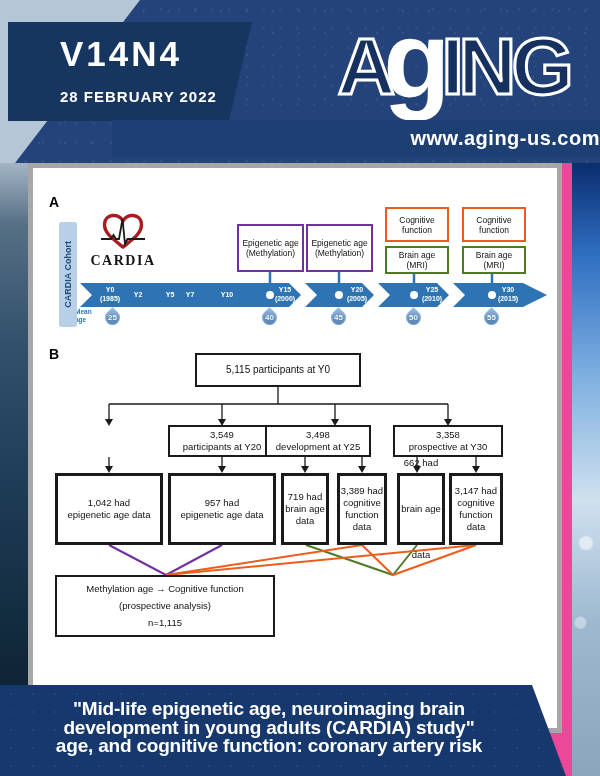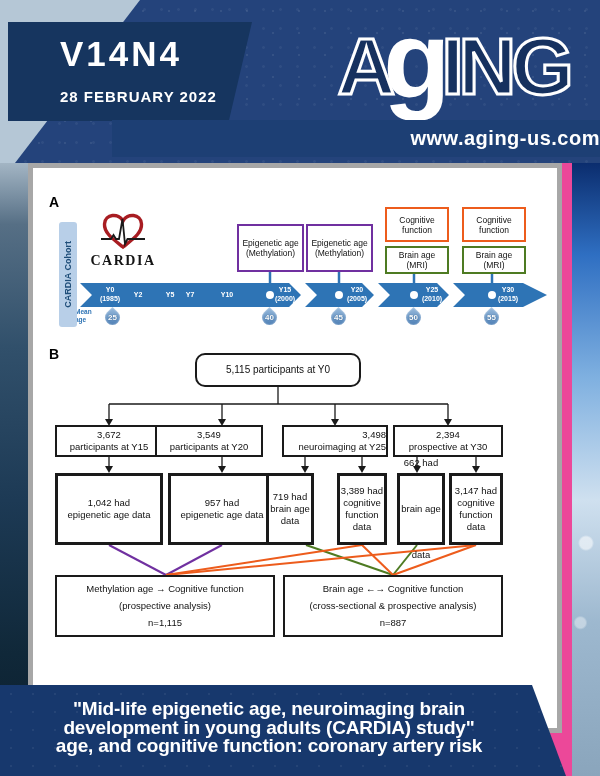--- a/index.html
+++ b/index.html
@@ -290,50 +290,46 @@
       </div>
     <div class="abs droplet" style="left:373px;top:142px;">
         <span>50</span>
       </div>
     <div class="abs droplet" style="left:451px;top:142px;">
         <span>55</span>
       </div>
 
     <div class="abs panel-label" style="left:16px;top:178px;">B</div>
 
-    <div class="abs fbox" style="left:162px;top:185px;width:166px;height:34px;font-size:10px;border-radius:10px;">
+    <div class="abs fbox" style="left:162px;top:185px;width:166px;height:34px;font-size:10px;">
       <span>5,115 participants at Y0</span>
     </div>
 
-    <div class="abs fbox" style="left:22px;top:257px;width:108px;height:32px;">
-      <span>3,672</span>
-      <span>participants at Y15</span>
-    </div>
-    <div class="abs fbox" style="left:122px;top:257px;width:108px;height:32px;">
+    <div class="abs fbox" style="left:135px;top:257px;width:108px;height:32px;">
       <span>3,549</span>
       <span>participants at Y20</span>
     </div>
-    <div class="abs fbox" style="left:249px;top:257px;width:106px;height:32px;align-items:flex-end;">
+    <div class="abs fbox" style="left:232px;top:257px;width:106px;height:32px;">
       <span>3,498</span>
-      <span>neuroimaging at Y25</span>
+      <span>development at Y25</span>
     </div>
     <div class="abs fbox" style="left:360px;top:257px;width:110px;height:32px;">
-      <span>2,394</span>
+      <span>3,358</span>
       <span>prospective at Y30</span>
     </div>
 
     <div class="abs fbox dbox b-purple" style="left:22px;top:305px;width:108px;height:72px;">
       <span>1,042 had</span>
       <span>epigenetic age data</span>
     </div>
     <div class="abs fbox dbox b-purple" style="left:135px;top:305px;width:108px;height:72px;">
       <span>957 had</span>
       <span>epigenetic age data</span>
     </div>
-    <div class="abs fbox dbox b-green" style="left:233px;top:305px;width:48px;height:72px;">
+    <div class="abs fbox dbox b-green" style="left:248px;top:305px;width:48px;height:72px;">
       <span>719 had</span>
       <span>brain age</span>
       <span>data</span>
     </div>
     <div class="abs fbox dbox b-orange" style="left:304px;top:305px;width:50px;height:72px;">
       <span>3,389 had</span>
       <span>cognitive</span>
       <span>function</span>
       <span>data</span>
     </div>
@@ -347,25 +343,20 @@
       <span>cognitive</span>
       <span>function</span>
       <span>data</span>
     </div>
 
     <div class="abs fbox outbox" style="left:22px;top:407px;width:220px;height:62px;">
       <span>Methylation age → Cognitive function</span>
       <span>(prospective analysis)</span>
       <span>n=1,115</span>
     </div>
-    <div class="abs fbox outbox" style="left:250px;top:407px;width:220px;height:62px;">
-      <span>Brain age ←→ Cognitive function</span>
-      <span>(cross-sectional &amp; prospective analysis)</span>
-      <span>n=887</span>
-    </div>
   </div>
 
   <div class="banner">
     <div class="banner-text">
       <span>"Mid-life epigenetic age, neuroimaging brain</span>
       <span>development in young adults (CARDIA) study"</span>
       <span>age, and cognitive function: coronary artery risk</span>
     </div>
   </div>
 

